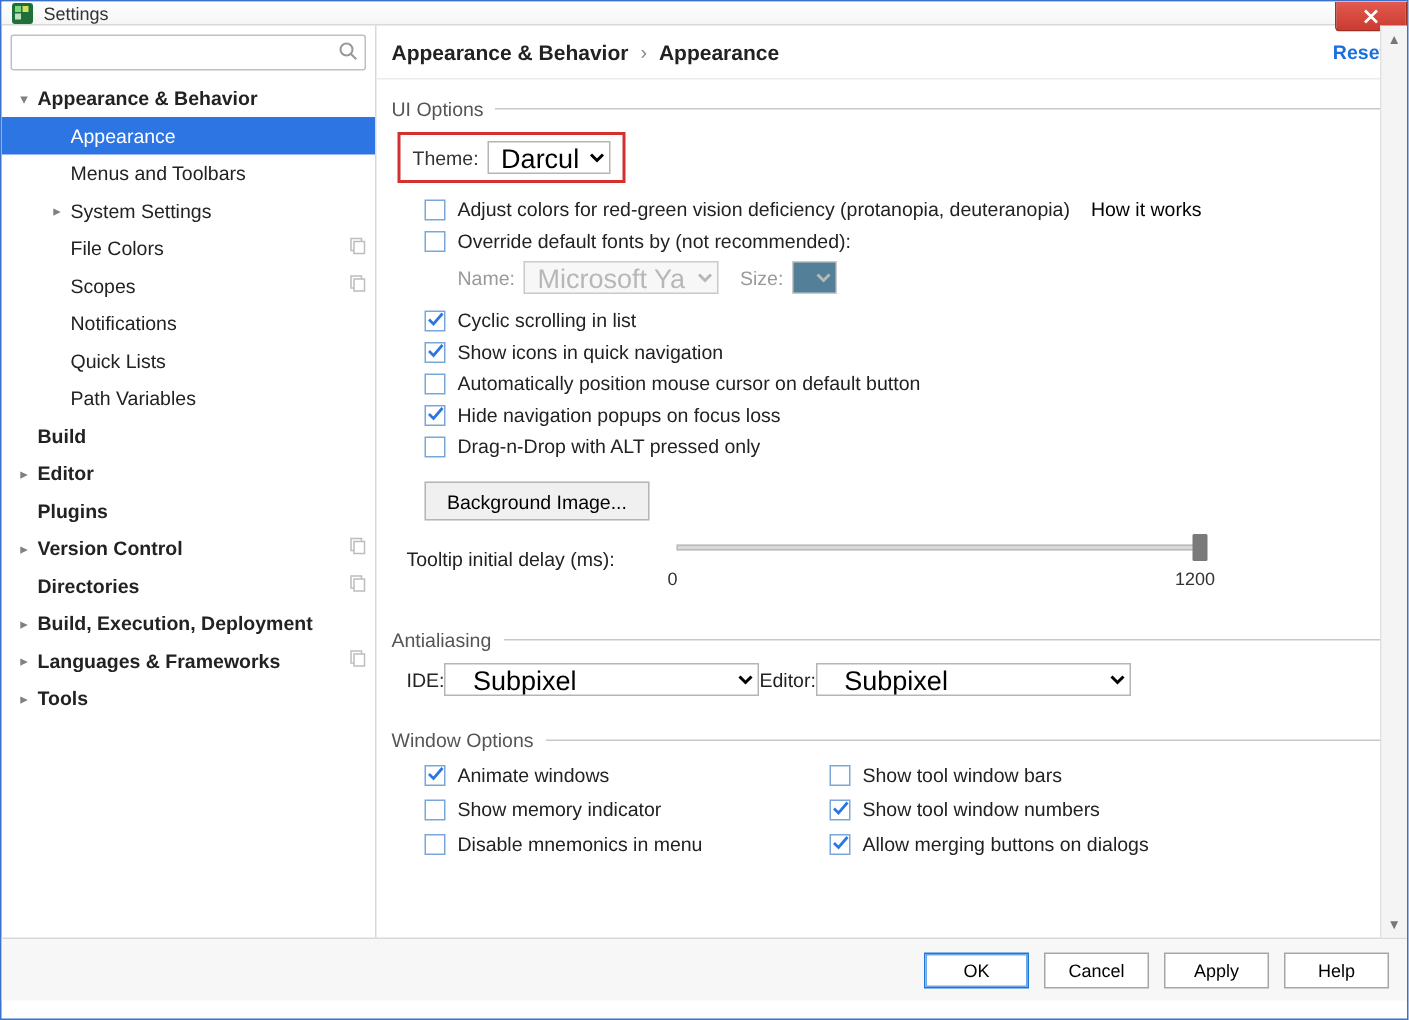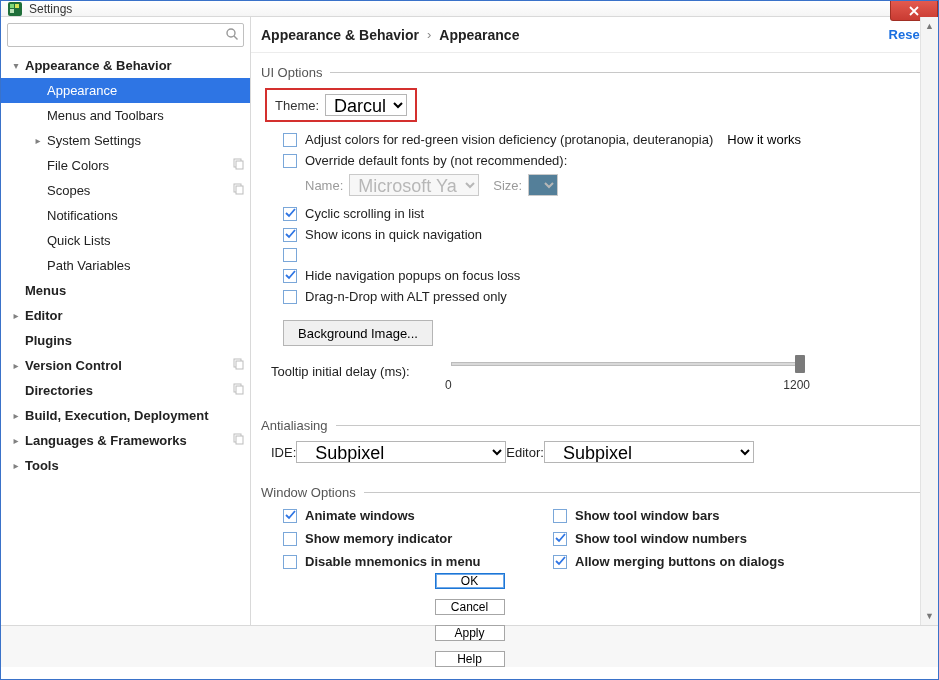--- a/index.html
+++ b/index.html
@@ -235,21 +235,21 @@
     align-items:center;
     margin: 6px 0 6px 10px;
   }
   .aa-select { width:210px;padding-left:14px; }
   .win-opts {
     display:grid;
     grid-template-columns: 270px 270px;
     margin-left:22px;
     row-gap:8px;
   }
-  .win-cell { display:flex; align-items:center;font-weight:bold; }
+  .win-cell { display:flex; align-items:center; }
   
   .right-panel-scroll {
     position:absolute;
     right:0; top:0; bottom:0;
     width:18px;
     background:#f4f4f4;
     border-left:1px solid #e2e2e2;
   }
   .scroll-arrow {
     height:18px;
@@ -262,21 +262,20 @@
   
   .footer {
     height:42px;
     border-top:1px solid #d9d9d9;
     display:flex;
     align-items:center;
     justify-content:flex-end;
     padding: 0 12px;
     gap:10px;
     background:#f7f7f7;
-    flex-direction:column;
   }
   .dlg-btn {
     height:24px;
     min-width:70px;
     padding:0 10px;
     background:#fff;
     border:1px solid #a6a6a6;
     font-size:12px;
     font-family:inherit;
   }
@@ -359,21 +358,21 @@
         <div class="tree-item ind-1">
           <span class="arrow"></span>
           <span class="tree-label">Quick Lists</span>
         </div>
         <div class="tree-item ind-1">
           <span class="arrow"></span>
           <span class="tree-label">Path Variables</span>
         </div>
         <div class="tree-item ind-0">
           <span class="arrow"></span>
-          <span class="tree-label bold">Menus</span>
+          <span class="tree-label bold">Build</span>
         </div>
         <div class="tree-item ind-0">
           <span class="arrow">▸</span>
           <span class="tree-label bold">Editor</span>
         </div>
         <div class="tree-item ind-0">
           <span class="arrow"></span>
           <span class="tree-label bold">Plugins</span>
         </div>
         <div class="tree-item ind-0">
@@ -468,20 +467,21 @@
           <div class="row">
             <span class="chk checked">
               <svg viewBox="0 0 11 11">
                 <path d="M1 5 L4 8 L10 1" stroke="#2e75e4" stroke-width="1.8" fill="none"></path>
               </svg>
             </span>
             <span>Show icons in quick navigation</span>
           </div>
           <div class="row">
             <span class="chk"></span>
+            <span>Automatically position mouse cursor on default button</span>
           </div>
           <div class="row">
             <span class="chk checked">
               <svg viewBox="0 0 11 11">
                 <path d="M1 5 L4 8 L10 1" stroke="#2e75e4" stroke-width="1.8" fill="none"></path>
               </svg>
             </span>
             <span>Hide navigation popups on focus loss</span>
           </div>
           <div class="row">

